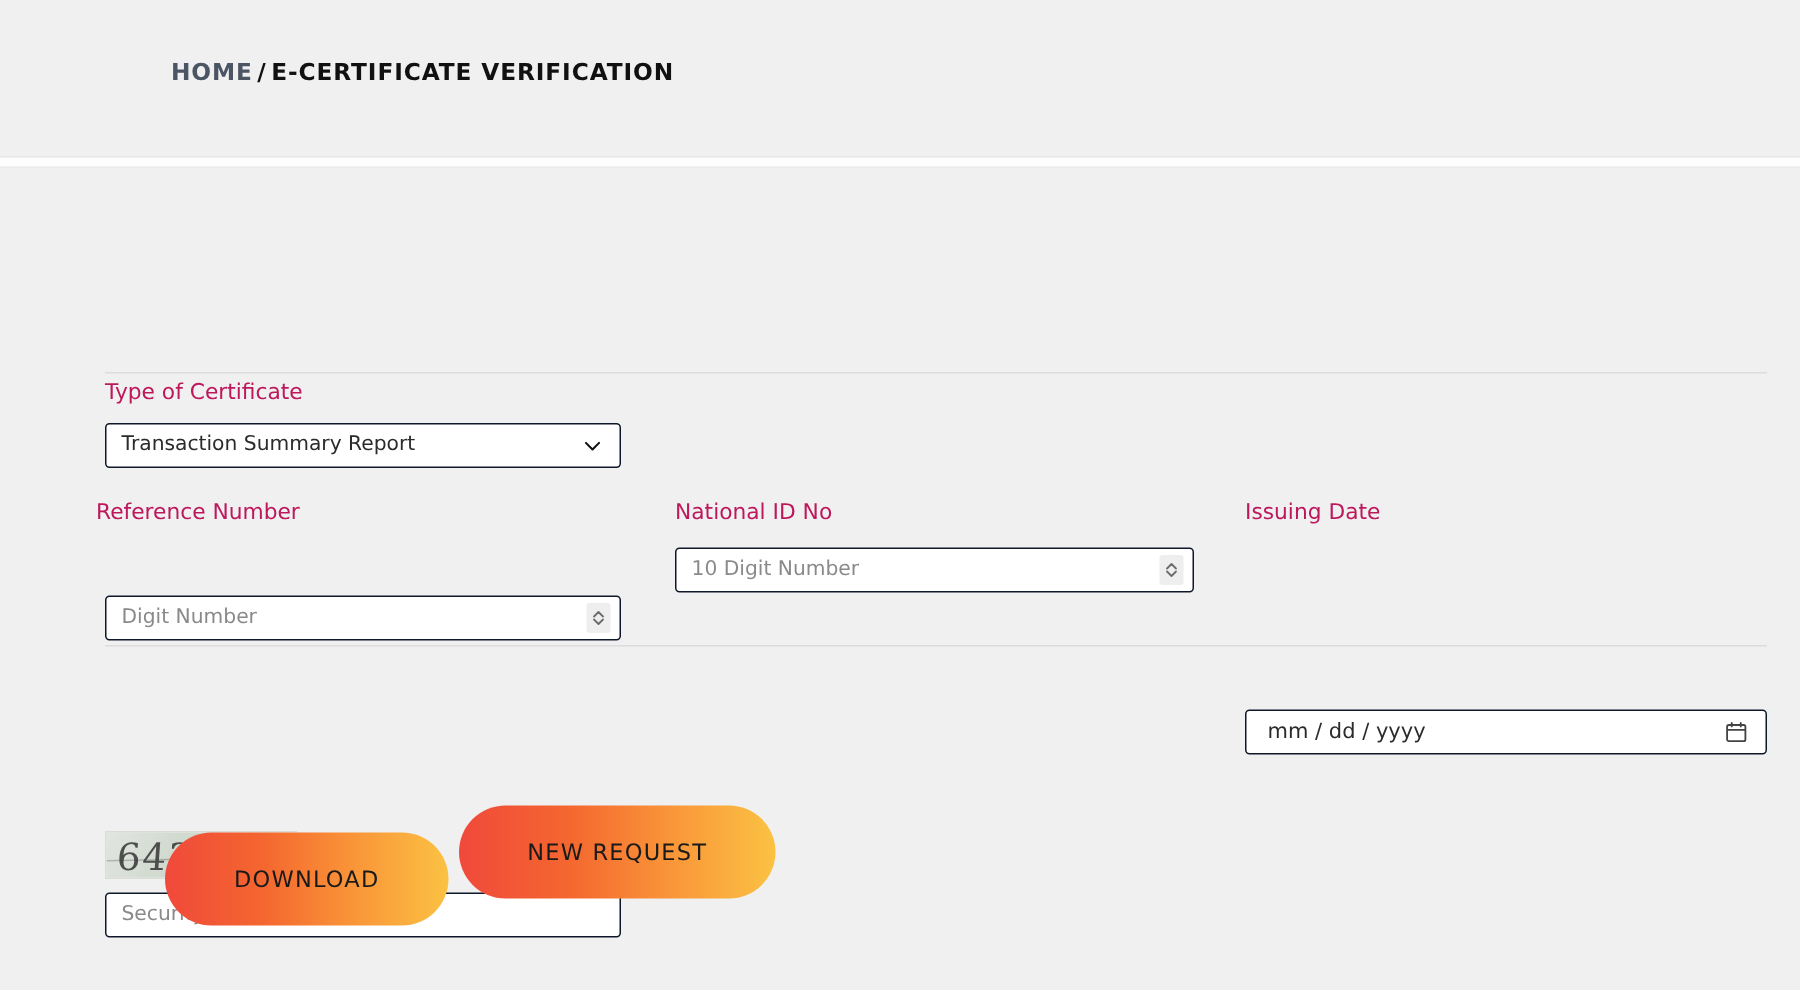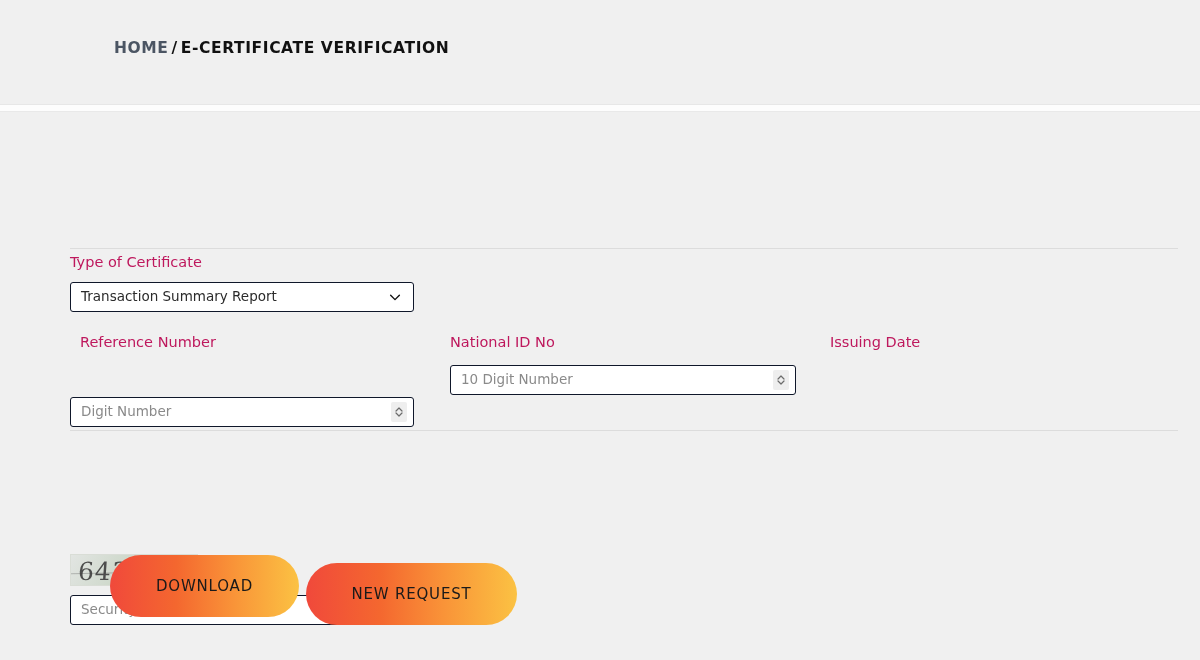--- a/index.html
+++ b/index.html
@@ -171,21 +171,21 @@
     font-size: 15px;
     letter-spacing: 0.8px;
     cursor: pointer;
     display: flex;
     align-items: center;
     justify-content: center;
     padding: 0;
     margin-left: 40px;
   }
   .btn-download { left: 70px; top: 443px; width: 189px; }
-  .btn-newreq   { left: 266px; top: 451px; width: 211px; }
+  .btn-newreq   { left: 266px; top: 425px; width: 211px; }
 </style>
 </head>
 <body>
 
 <div class="header">
   <div class="breadcrumb">
     <span class="crumb-home">HOME</span><span class="crumb-sep">/</span><span class="crumb-current">E-CERTIFICATE VERIFICATION</span>
   </div>
 </div>
 <div class="header-divider"></div>
@@ -196,21 +196,21 @@
 
   <div class="field-label" style="left:70px; top:142px;">Type of Certificate</div>
 
   <div class="input-box select-box filled">
     <span class="input-text">Transaction Summary Report</span>
     <svg class="select-chevron" viewBox="0 0 16 16">
       <path d="M3 6 L8 11 L13 6" fill="none" stroke="#111" stroke-width="1.6" stroke-linecap="round" stroke-linejoin="round"></path>
     </svg>
   </div>
 
-  <div class="field-label" style="left:80px; top:222px;">Reference Number</div>
+  <div class="field-label" style="left:64px; top:222px;">Reference Number</div>
 
   <div class="input-box" style="left:70px; top:253px; width:344px;margin-top:32px;">
     <span class="input-text">Digit Number</span>
     <span class="spinner">
       <svg width="10" height="14" viewBox="0 0 10 14">
         <path d="M2 6 L5 3 L8 6" fill="none" stroke="#6b6b6b" stroke-width="1.2" stroke-linecap="round" stroke-linejoin="round"></path>
         <path d="M2 8 L5 11 L8 8" fill="none" stroke="#6b6b6b" stroke-width="1.2" stroke-linecap="round" stroke-linejoin="round"></path>
       </svg>
     </span>
   </div>
@@ -222,20 +222,29 @@
     <span class="spinner">
       <svg width="10" height="14" viewBox="0 0 10 14">
         <path d="M2 6 L5 3 L8 6" fill="none" stroke="#6b6b6b" stroke-width="1.2" stroke-linecap="round" stroke-linejoin="round"></path>
         <path d="M2 8 L5 11 L8 8" fill="none" stroke="#6b6b6b" stroke-width="1.2" stroke-linecap="round" stroke-linejoin="round"></path>
       </svg>
     </span>
   </div>
 
   <div class="field-label" style="left:830px; top:222px;">Issuing Date</div>
 
+  <div class="input-box date-box">
+    <span class="input-text">mm / dd / yyyy</span>
+    <svg class="cal-icon" viewBox="0 0 16 16">
+      <rect x="1.5" y="3" width="13" height="11.5" rx="1.2" fill="none" stroke="#444" stroke-width="1.3"></rect>
+      <line x1="1.5" y1="6.5" x2="14.5" y2="6.5" stroke="#444" stroke-width="1.3"></line>
+      <line x1="4.8" y1="1.6" x2="4.8" y2="4" stroke="#444" stroke-width="1.3" stroke-linecap="round"></line>
+      <line x1="11.2" y1="1.6" x2="11.2" y2="4" stroke="#444" stroke-width="1.3" stroke-linecap="round"></line>
+    </svg>
+  </div>
 
   <hr class="rule rule-middle">
 
   <div class="captcha-img">
     <div class="captcha-strike"></div>
     <div class="captcha-text">643449</div>
   </div>
 
   <svg class="captcha-refresh" viewBox="0 0 20 20">
     <path d="M16 7.2 A6.6 6.6 0 0 0 4.6 5.4" fill="none" stroke="#1a1a1a" stroke-width="1.7" stroke-linecap="round"></path>

